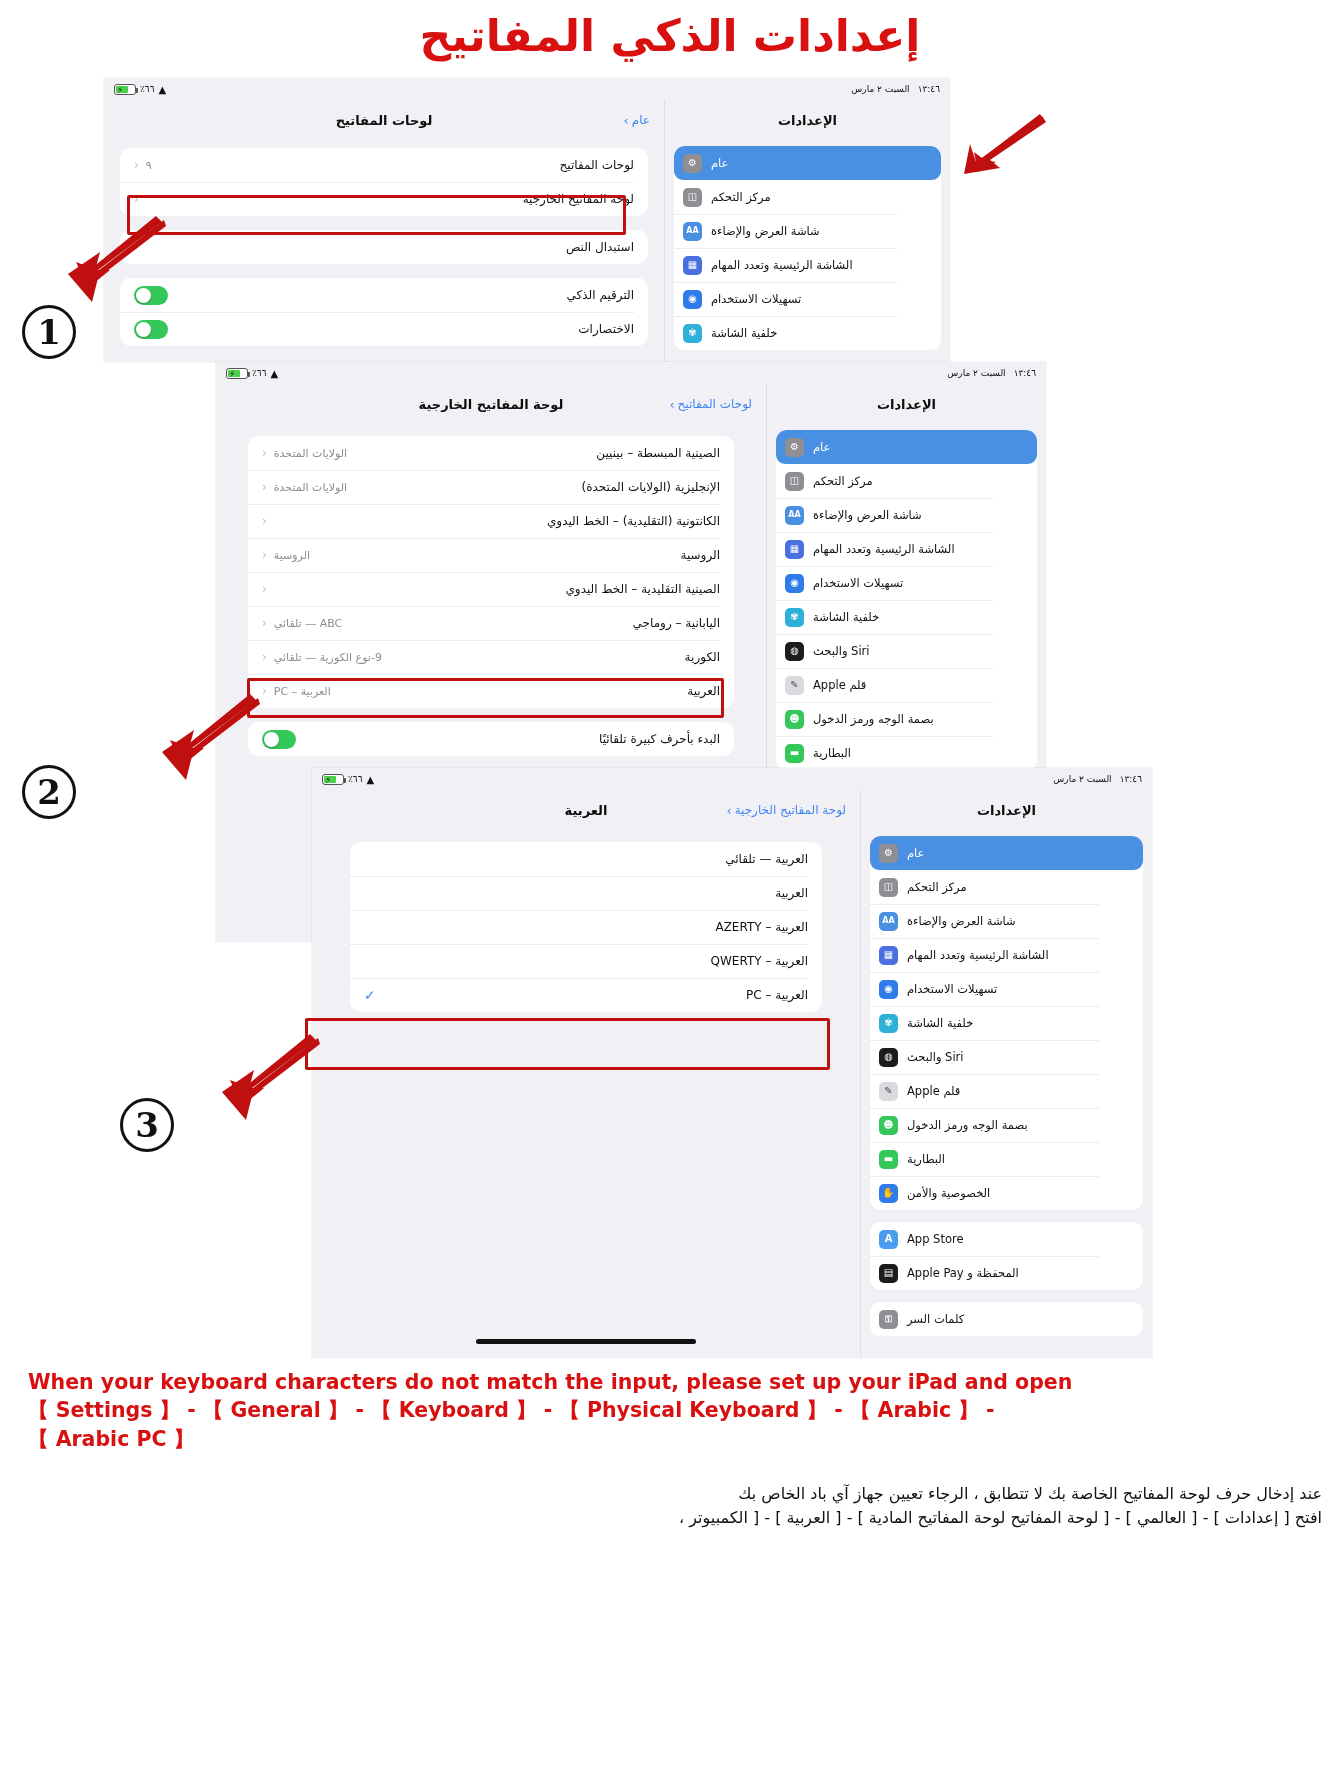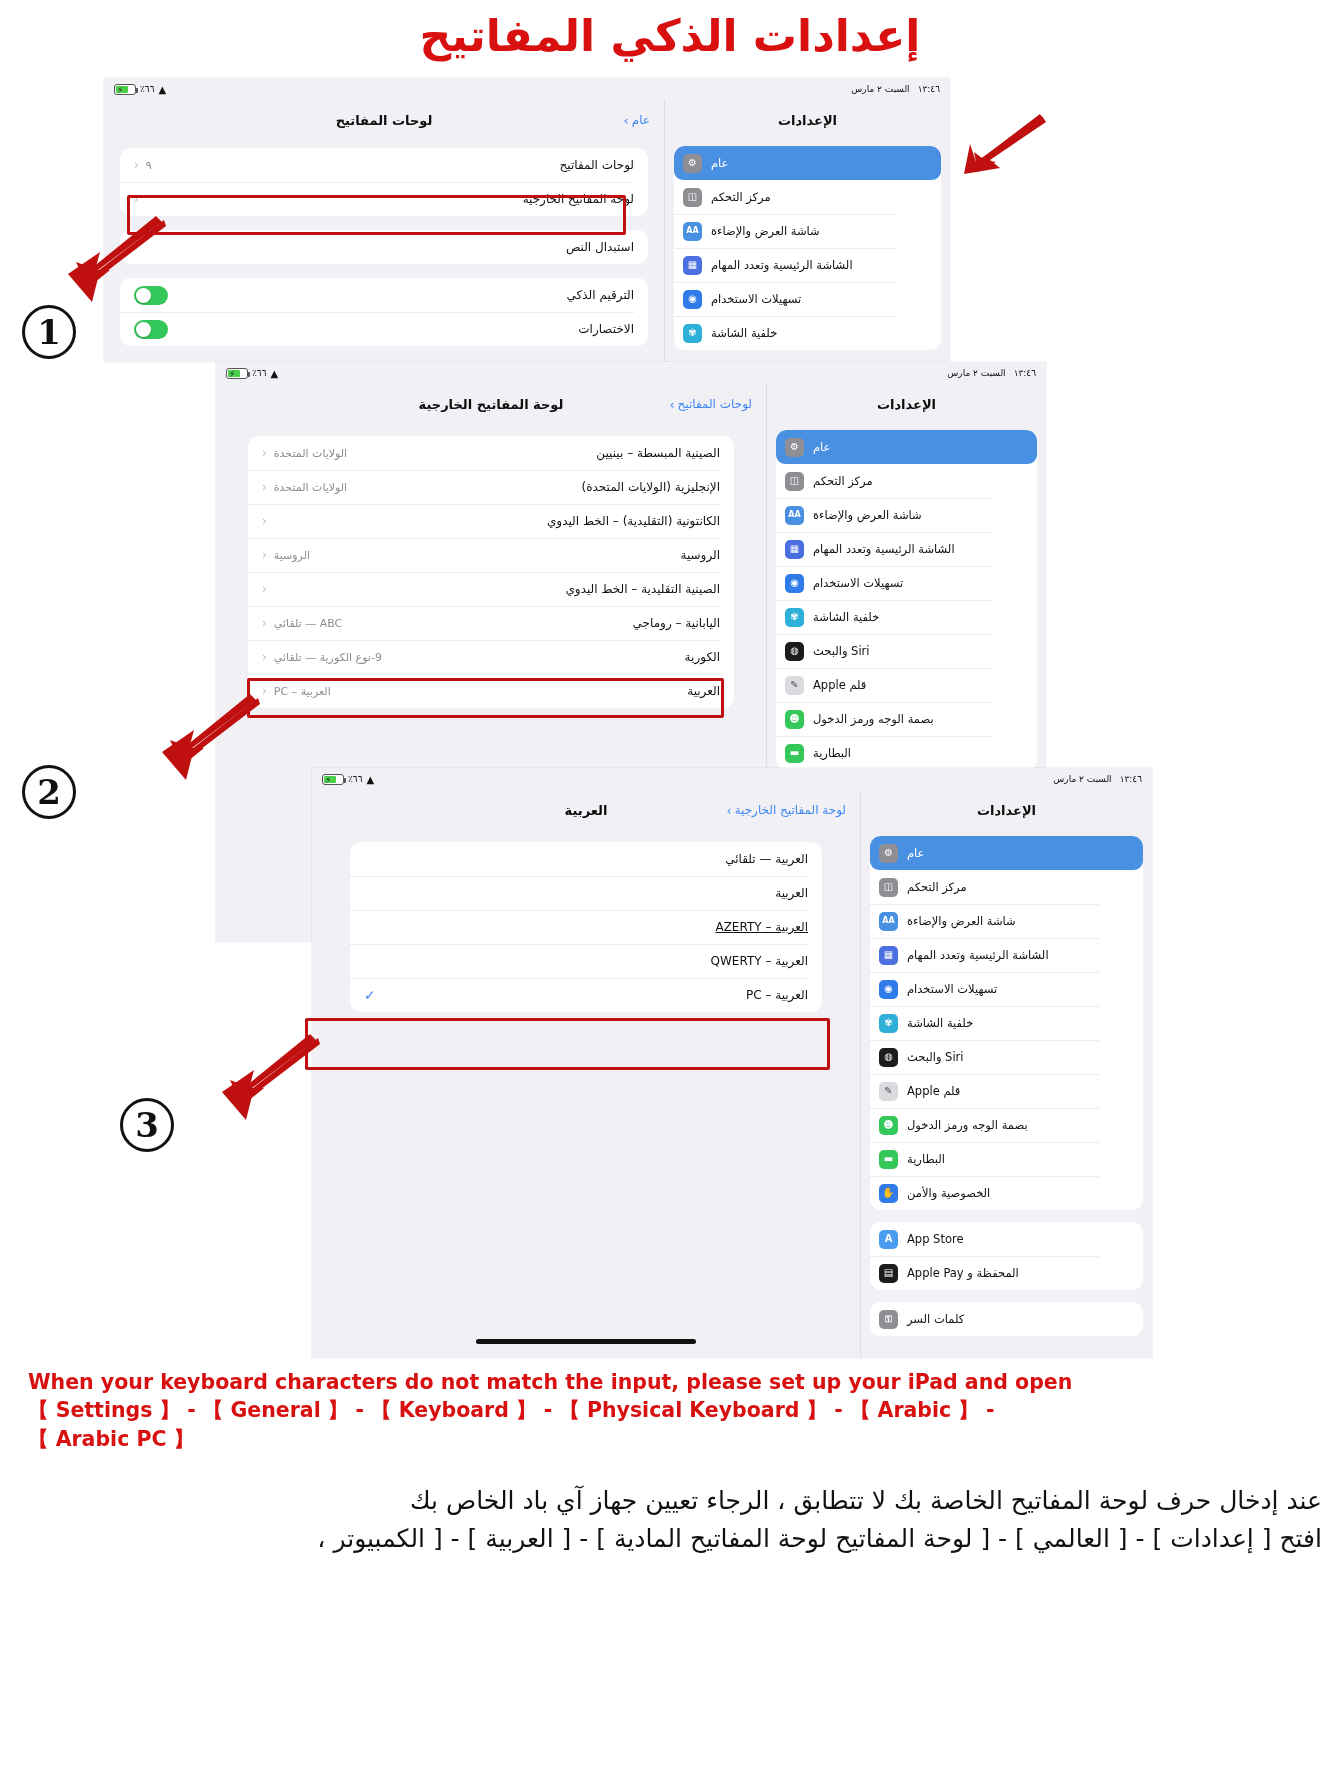--- a/index.html
+++ b/index.html
@@ -130,21 +130,21 @@
   .arrow { position:absolute; }
 
   
   .bottom-en {
     position:absolute; left: 28px; top: 1368px; width: 1300px;
     color:#d81010; font-weight:700; font-size:20.5px; line-height:1.38;
     font-family:"DejaVu Sans","Liberation Sans",sans-serif;
   }
   .bottom-ar {
     position:absolute; right: 18px; top: 1482px; width: 1300px;
-    direction: rtl; text-align:right; color:#111; font-size:25px; line-height:1.5;
+    direction: rtl; text-align:right; color:#111; font-size:16px; line-height:1.5;
   }
   .home-indicator{
     position:absolute; height:5px; border-radius:3px; background:#111;
   }
 </style>
 </head>
 <body>
 
 <div id="stage">
 
@@ -343,20 +343,28 @@
             </span>
           </div>
           <div class="row">
             <span class="label">العربية</span>
             <span class="right-side">
               <span>العربية – PC</span>
               <span class="chev">‹</span>
             </span>
           </div>
         </div>
+        <div class="group">
+          <div class="row">
+            <span class="label">البدء بأحرف كبيرة تلقائيًا</span>
+            <span class="toggle">
+                <span class="knob"></span>
+              </span>
+          </div>
+        </div>
       </div>
     </div>
 
     <div style="position:absolute; left:550px; top:22px; width:280px; height:558px; background:#f1f1f5; border-left:1px solid #dedee3;">
       <div class="navbar">
         <div class="nav-title">الإعدادات</div>
       </div>
       <div style="padding:6px 9px; direction:rtl;">
         <div class="sidebar-group">
           <div class="side-row selected">
@@ -442,21 +450,21 @@
       <div class="content" style="padding-top:12px; padding-right:38px; padding-left:38px;">
         <div class="group">
           <div class="row" style="height:34px;">
             <span class="label">العربية — تلقائي</span>
             <span style="width:16px;"></span>
           </div>
           <div class="row" style="height:34px;">
             <span class="label">العربية</span>
             <span style="width:16px;"></span>
           </div>
-          <div class="row" style="height:34px;text-decoration:underline;">
+          <div class="row" style="height:34px;">
             <span class="label">العربية – AZERTY</span>
             <span style="width:16px;"></span>
           </div>
           <div class="row" style="height:34px;">
             <span class="label">العربية – QWERTY</span>
             <span style="width:16px;"></span>
           </div>
           <div class="row" style="height:34px;">
             <span class="label">العربية – PC</span>
             <span style="color:#3f86f4; font-size:14px; font-weight:700;">✓</span>

